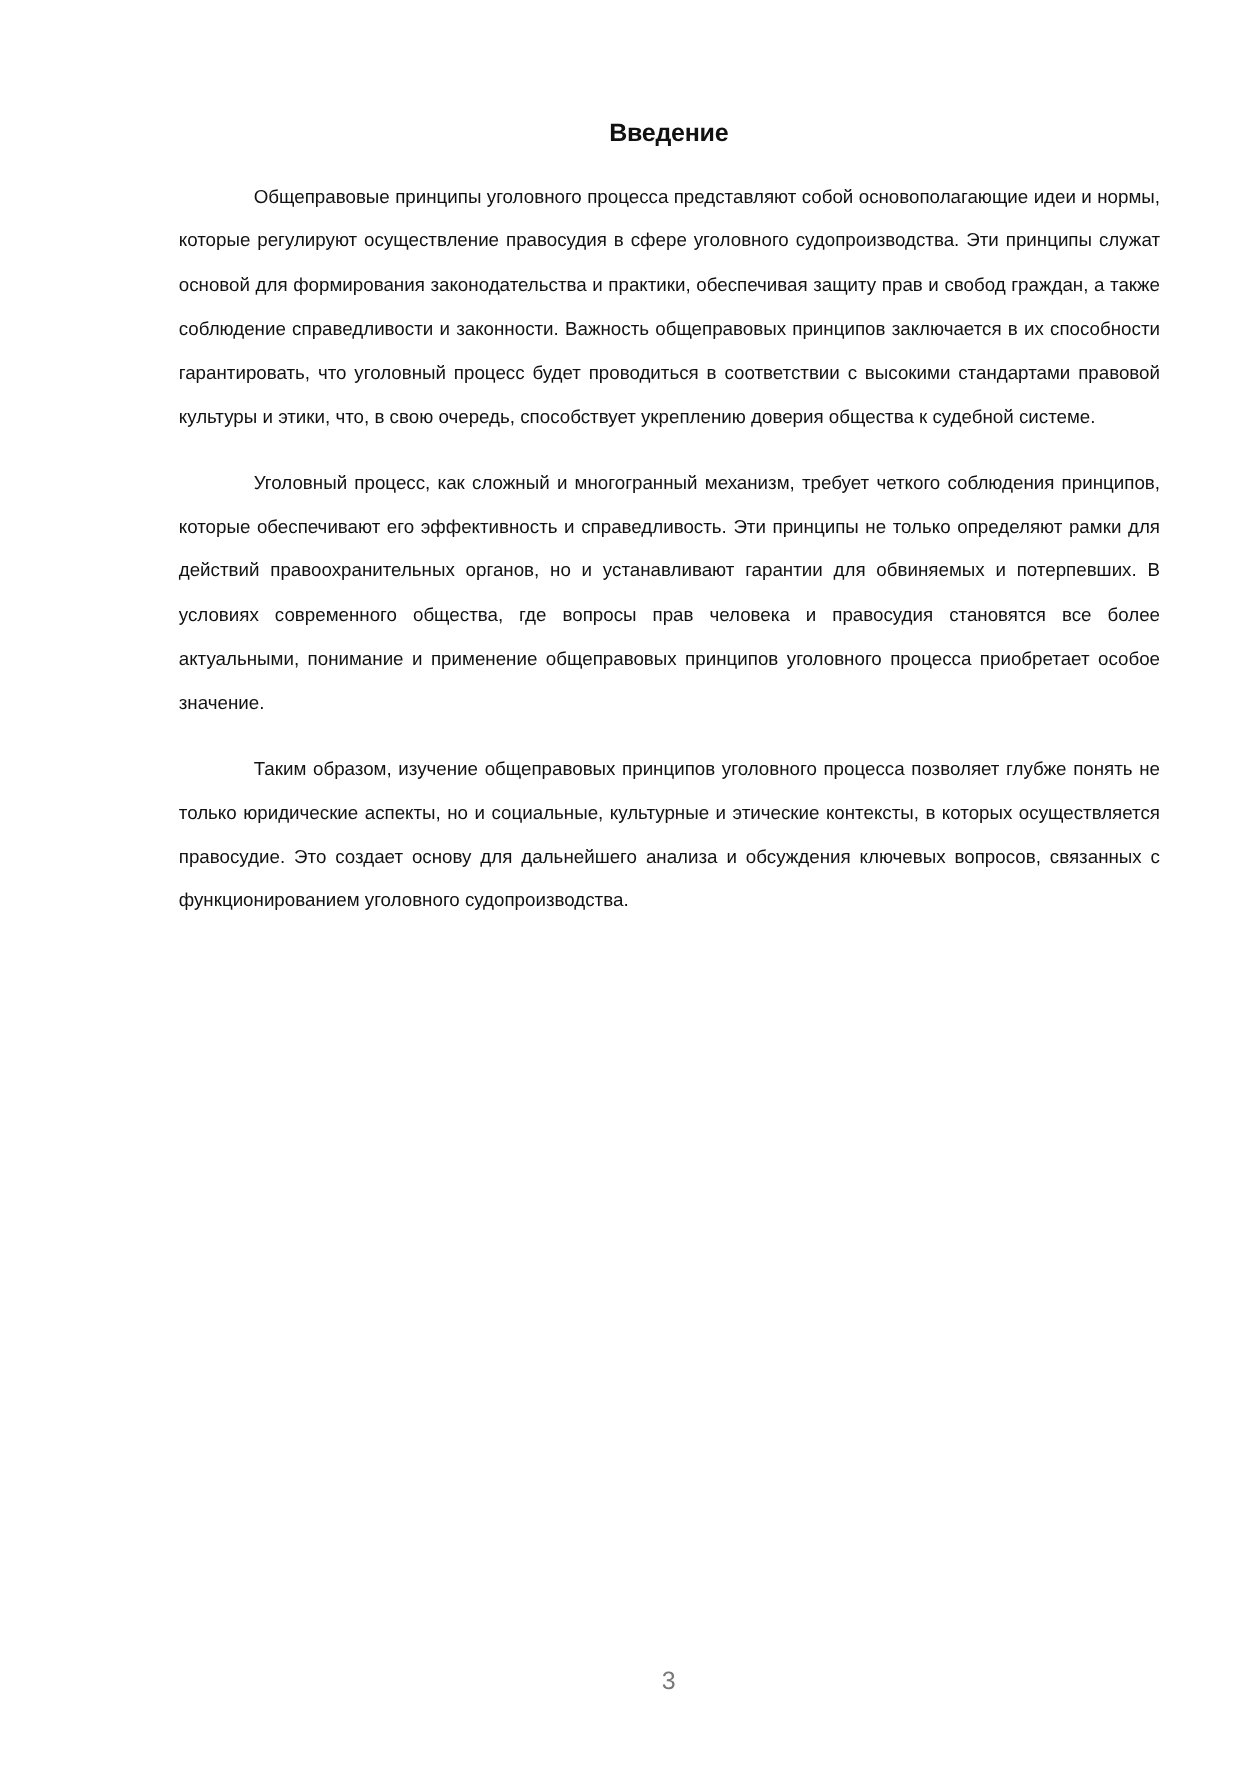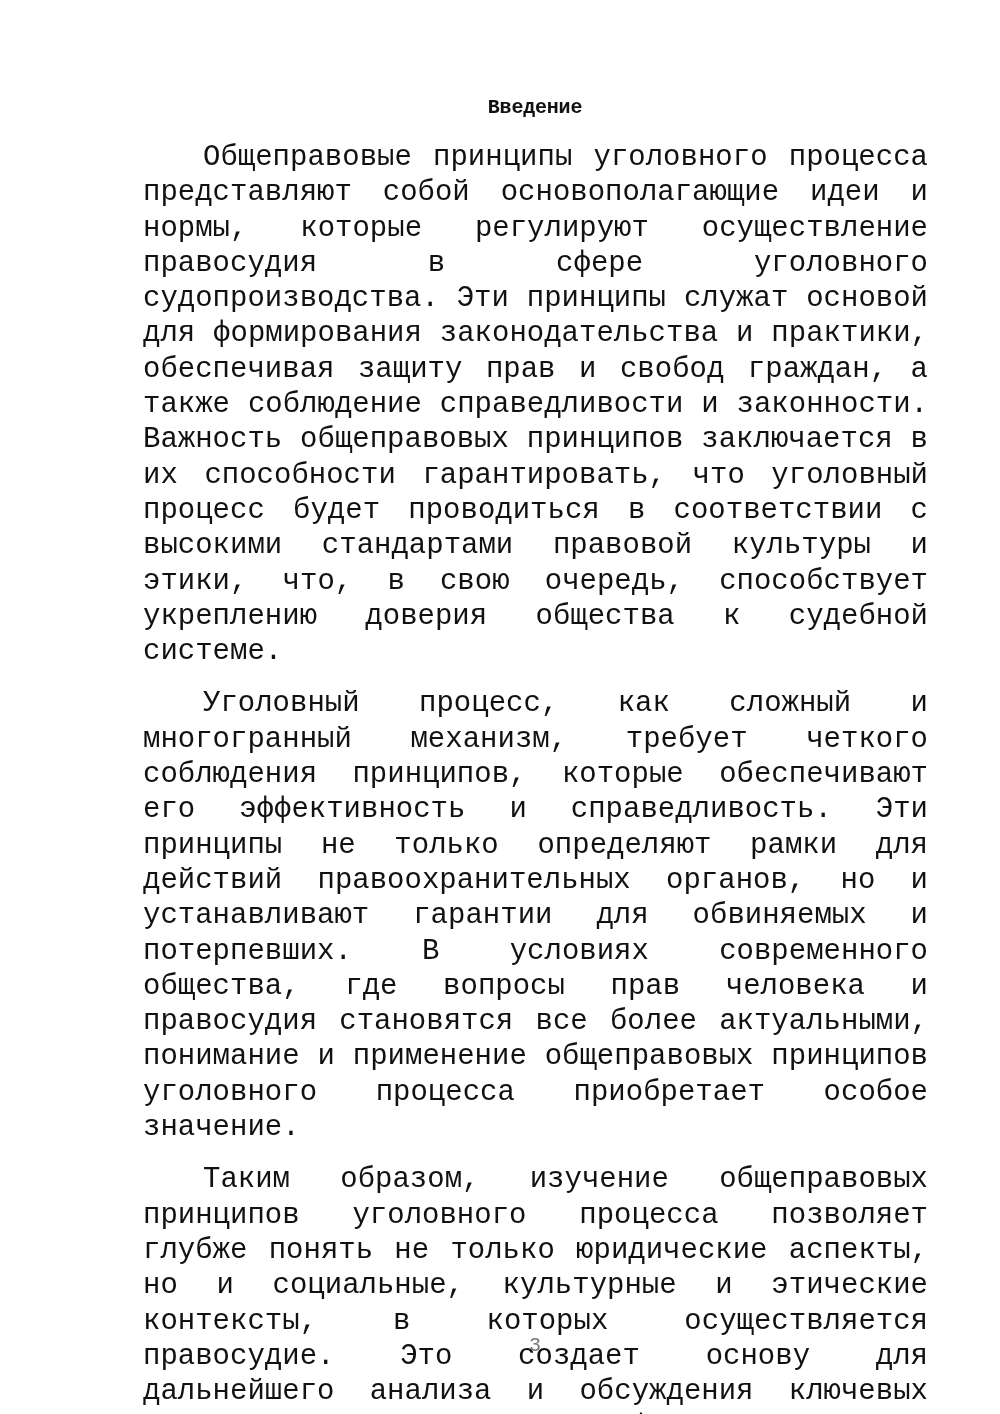--- a/index.html
+++ b/index.html
@@ -1,28 +1,28 @@
 <!DOCTYPE html>
 <html><head>
   <meta charset="utf-8">
   <style>
     html, body { margin: 0; padding: 0; background: #ffffff; }
     body { width: 1000px; height: 1414px; position: relative; overflow: hidden; }
     .page {
       position: absolute; left: 0; top: 0; width: 1000px; height: 1414px;
       background: #ffffff; color: #111;
-      font-family: Liberation Mono, monospace;
+      font-family: Liberation Sans, sans-serif;
     }
     .title {
       position: absolute; left: 0; width: 1070px; top: 96px;
       text-align: center; font-weight: bold; font-size: 20px; letter-spacing: -0.2px;
     }
     .body {
       position: absolute; left: 143px; width: 785px; top: 140px;
-      font-size: 29px; line-height: 35.3px; text-align: justify;
+      font-size: 15px; line-height: 35.3px; text-align: justify;
     }
     .body p { margin: 0 0 17px 0; text-indent: 60px; }
     .pagenum {
       position: absolute; left: 0; width: 1070px; top: 1334px;
       text-align: center; font-size: 20px; color: #777;
     }
   </style>
 </head>
 <body>
 

